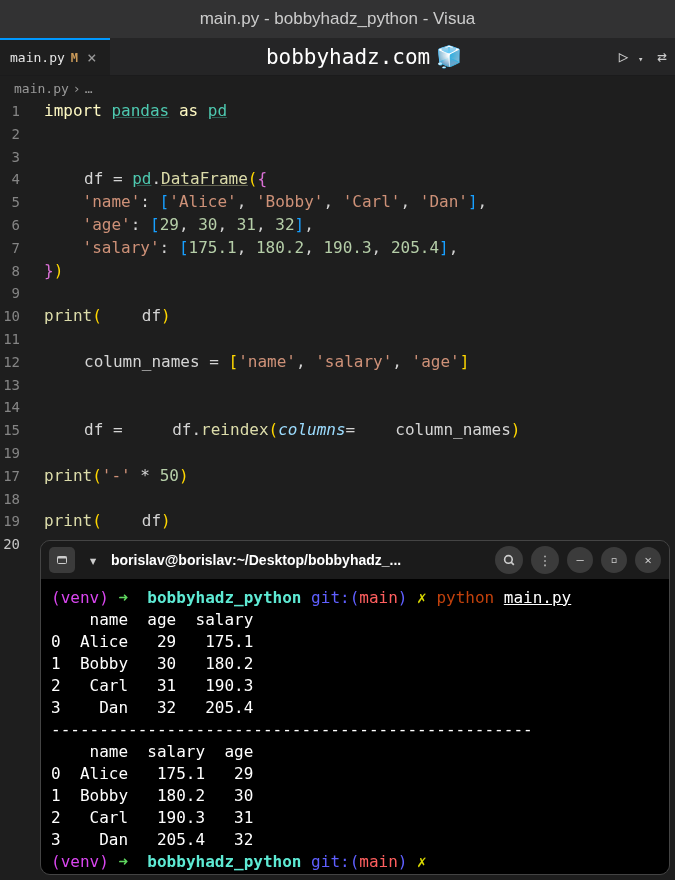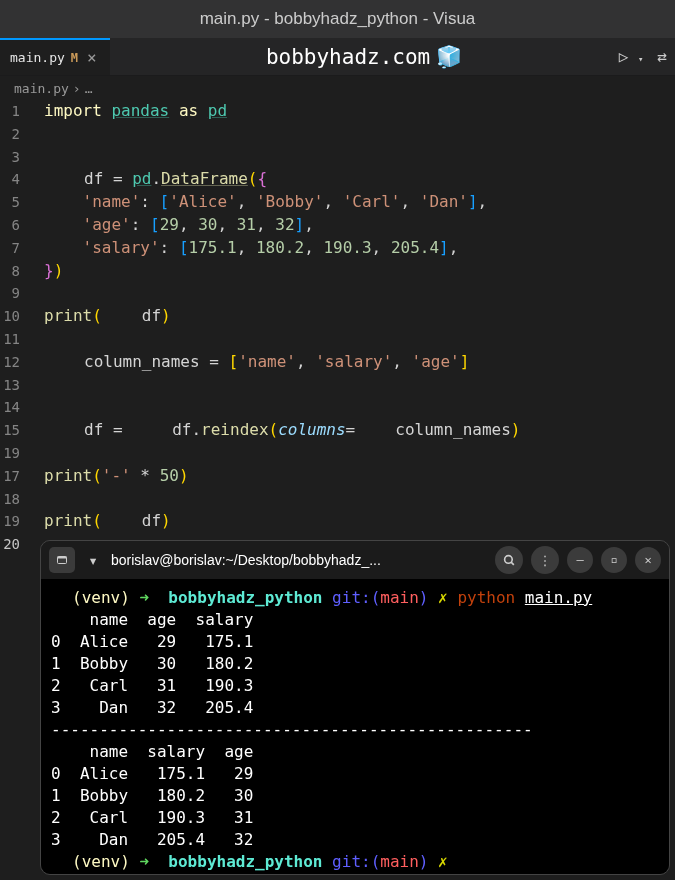--- a/index.html
+++ b/index.html
@@ -107,21 +107,21 @@
     .term-tab-btn {
       width:26px; height:26px; border-radius:5px;
       background:#3b3b3b; display:flex;align-items:center;justify-content:center;
       color:#ccc; font-size:12px; cursor:pointer;
     }
     .term-chevron {
       width:20px; height:26px; display:flex;align-items:center;justify-content:center;
       color:#ccc; cursor:pointer;
     }
     .term-path {
-      flex:1; color:#fff; font-size:14px; font-family: -apple-system, sans-serif; font-weight:400;
+      flex:1; color:#fff; font-size:14px; font-family: -apple-system, sans-serif; font-weight:700;
       white-space:nowrap; overflow:hidden; text-overflow:ellipsis;
     }
     .term-icon-btn {
       width:28px;height:28px;border-radius:50%;background:#3b3b3b;
       display:flex;align-items:center;justify-content:center;color:#ccc;cursor:pointer;
       font-size:13px;
     }
     .win-btn {
       width:26px;height:26px;border-radius:50%;background:#3b3b3b;
       display:flex;align-items:center;justify-content:center;color:#ccc;cursor:pointer;
@@ -130,21 +130,21 @@
     .term-body {
       padding: 8px 10px;
       font-size: 16px;
       line-height: 22px;
       color: #fff;
       white-space: pre;
       background: #000;
       height: calc(100% - 38px);
       overflow:hidden;
     }
-    .prompt-env { color:#fef9c3;margin-left:21px; }
+    .prompt-env { color:#d946ef; }
     .prompt-arrow { color:#5fd75f; }
     .prompt-dir { color:#5eead4; font-weight:bold; }
     .prompt-git { color:#5f5fff; }
     .prompt-branch { color:#ff5f5f; }
     .prompt-x { color:#d7d700; }
     .prompt-cmd { color:#c2410c; }
     .prompt-file { color:#fff; text-decoration:underline; }
   </style>
 </head>
 <body>

